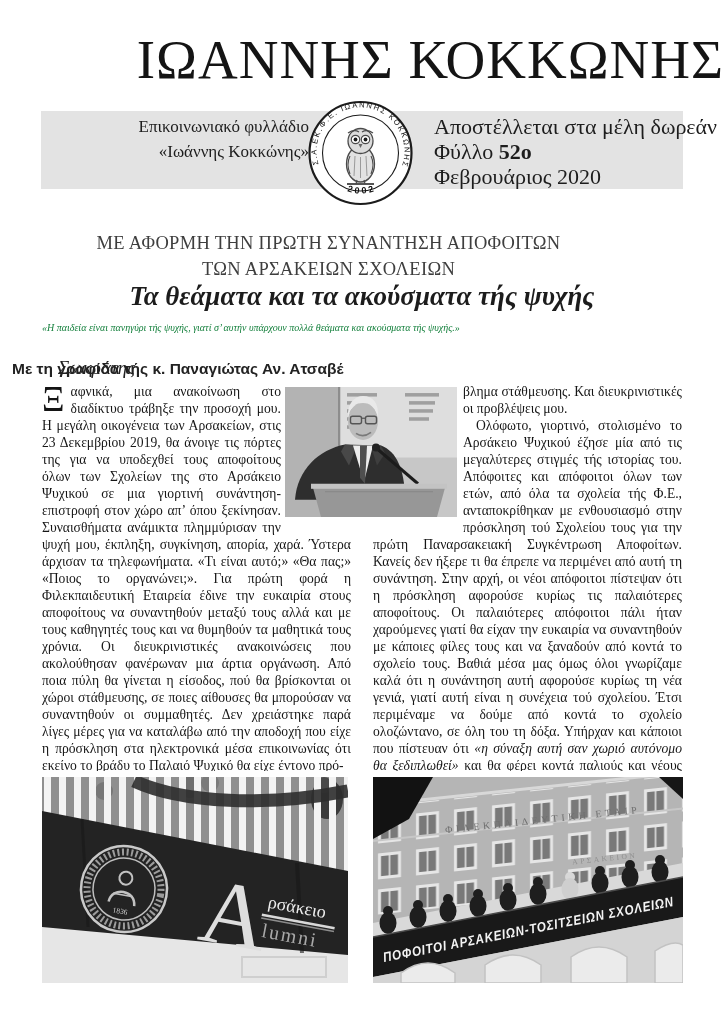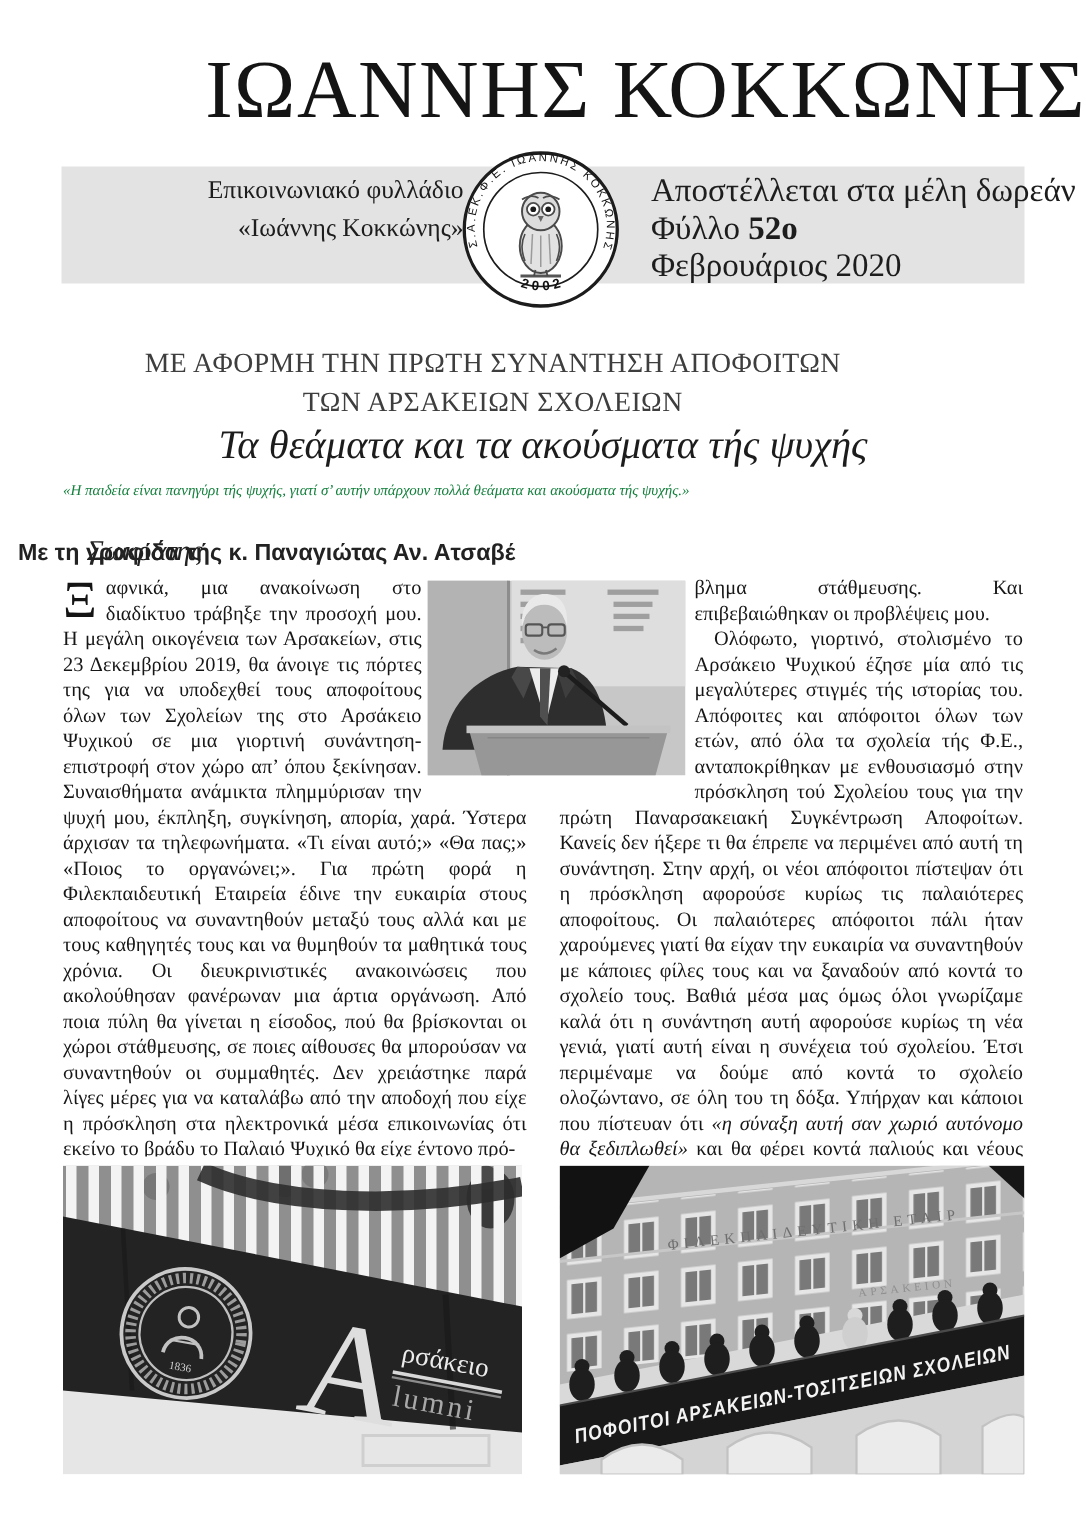--- a/index.html
+++ b/index.html
@@ -9,21 +9,21 @@
         font-size:55px;font-weight:normal;letter-spacing:1px;color:#141414;white-space:nowrap;}
   .band{position:absolute;left:41px;top:111px;width:642px;height:78px;background:#e3e3e3;}
   .band-left{position:absolute;left:41px;top:114px;width:252px;text-align:right;
         font-size:17px;line-height:25px;color:#1d1d1d;padding-left:16px;}
   .band-right{position:absolute;left:434px;top:114px;font-size:22px;line-height:25px;color:#1d1d1d;}
   .logo{position:absolute;left:307px;top:100px;width:107px;height:106px;}
   .logo svg{display:block;width:100%;height:100%;}
   .kicker{position:absolute;top:230px;left:0;width:657px;margin:0;text-align:center;
         font-size:18.5px;line-height:26px;font-weight:normal;letter-spacing:.3px;color:#3e3e3e;}
   .article-title{position:absolute;top:281px;left:0;width:724px;margin:0;text-align:center;
-        font-style:italic;font-weight:normal;font-size:27px;color:#1c1c1c;}
+        font-style:italic;font-weight:bold;font-size:27px;color:#1c1c1c;}
   .quote{position:absolute;top:322px;left:42px;width:640px;margin:0;text-align:left;
         font-style:italic;font-size:10px;color:#15803d;white-space:nowrap;}
   .quote-author{position:absolute;top:341px;left:42px;width:640px;margin:16px;text-align:left;
         font-style:italic;font-size:19px;color:#222;}
   .byline{position:absolute;top:360px;left:0;width:724px;margin:0;
         font-family:"Liberation Sans",sans-serif;font-weight:bold;font-size:15.5px;color:#222;padding-left:12px;}
   .columns{position:absolute;top:383px;left:42px;width:640px;height:388px;display:flex;gap:22px;overflow:hidden;}
   .col{width:309px;text-align:justify;font-size:13.6px;line-height:17px;color:#161616;}
   .col p{margin:0;}
   .spacer-r{float:right;width:70px;height:138px;}
@@ -100,21 +100,21 @@
   <p class="quote-author">Σωκράτης</p>
   <p class="byline">Με τη γραφίδα τής κ. Παναγιώτας Αν. Ατσαβέ</p>
 
   <div class="columns">
     <div class="col">
       <span class="spacer-r"></span>
       <p class="para"><span class="dropcap">Ξ</span><span>αφνικά, μια ανακοίνωση στο διαδίκτυο τράβηξε την προσοχή μου. Η μεγάλη οικογένεια των Αρσακείων, στις 23 Δεκεμβρίου 2019, θα άνοιγε τις πόρτες της για να υποδεχθεί τους αποφοίτους όλων των Σχολείων της στο Αρσάκειο Ψυχικού σε μια γιορτινή συνάντηση-επιστροφή στον χώρο απ’ όπου ξεκίνησαν. Συναισθήματα ανάμικτα πλημμύρισαν την ψυχή μου, έκπληξη, συγκίνηση, απορία, χαρά. Ύστερα άρχισαν τα τηλεφωνήματα. «Τι είναι αυτό;» «Θα πας;» «Ποιος το οργανώνει;». Για πρώτη φορά η Φιλεκπαιδευτική Εταιρεία έδινε την ευκαιρία στους αποφοίτους να συναντηθούν μεταξύ τους αλλά και με τους καθηγητές τους και να θυμηθούν τα μαθητικά τους χρόνια. Οι διευκρινιστικές ανακοινώσεις που ακολούθησαν φανέρωναν μια άρτια οργάνωση. Από ποια πύλη θα γίνεται η είσοδος, πού θα βρίσκονται οι χώροι στάθμευσης, σε ποιες αίθουσες θα μπορούσαν να συναντηθούν οι συμμαθητές. Δεν χρειάστηκε παρά λίγες μέρες για να καταλάβω από την αποδοχή που είχε η πρόσκληση στα ηλεκτρονικά μέσα επικοινωνίας ότι εκείνο το βράδυ το Παλαιό Ψυχικό θα είχε έντονο πρό-</span></p>
     </div>
     <div class="col">
       <span class="spacer-l"></span>
-      <p class="para">βλημα στάθμευσης. Και επιβεβαιώθηκαν οι προβλέψεις μου.</p>
+      <p class="para">βλημα στάθμευσης. Και διευκρινιστικές οι προβλέψεις μου.</p>
       <p class="para indent"><span>Ολόφωτο, γιορτινό, στολισμένο το Αρσάκειο Ψυχικού έζησε μία από τις μεγαλύτερες στιγμές τής ιστορίας του. Απόφοιτες και απόφοιτοι όλων των ετών, από όλα τα σχολεία τής Φ.Ε., ανταποκρίθηκαν με ενθουσιασμό στην πρόσκληση τού Σχολείου τους για την πρώτη Παναρσακειακή Συγκέντρωση Αποφοίτων. Κανείς δεν ήξερε τι θα έπρεπε να περιμένει από αυτή τη συνάντηση. Στην αρχή, οι νέοι απόφοιτοι πίστεψαν ότι η πρόσκληση αφορούσε κυρίως τις παλαιότερες αποφοίτους. Οι παλαιότερες απόφοιτοι πάλι ήταν χαρούμενες γιατί θα είχαν την ευκαιρία να συναντηθούν με κάποιες φίλες τους και να ξαναδούν από κοντά το σχολείο τους. Βαθιά μέσα μας όμως όλοι γνωρίζαμε καλά ότι η συνάντηση αυτή αφορούσε κυρίως τη νέα γενιά, γιατί αυτή είναι η συνέχεια τού σχολείου. Έτσι περιμέναμε να δούμε από κοντά το σχολείο ολοζώντανο, σε όλη του τη δόξα. Υπήρχαν και κάποιοι που πίστευαν ότι </span><em>«η σύναξη αυτή σαν χωριό αυτόνομο θα ξεδιπλωθεί»</em><span> και θα φέρει κοντά παλιούς και νέους αποφοίτους πραγματοποιώντας μια</span></p>
     </div>
 
     <div class="speaker-photo">
       <svg viewBox="0 0 172 129" preserveAspectRatio="none">
         <rect width="172" height="129" fill="#c7c7c7"></rect>
         <rect x="0" y="0" width="54" height="129" fill="#b3b3b3"></rect>
         <line x1="54" y1="0" x2="54" y2="129" stroke="#8d8d8d" stroke-width="2"></line>
         <rect x="56" y="0" width="116" height="70" fill="#dedede"></rect>
         <g fill="#9f9f9f">

